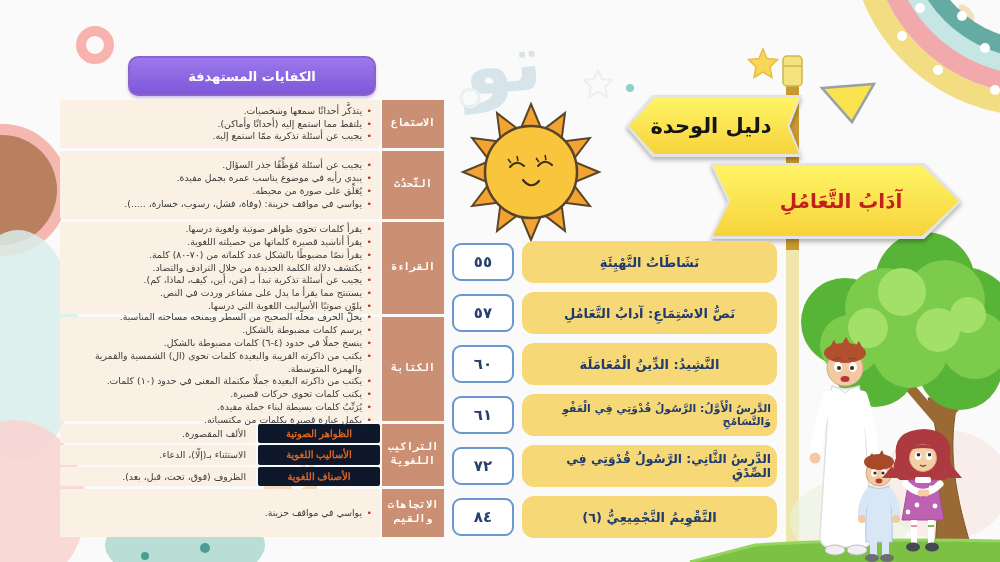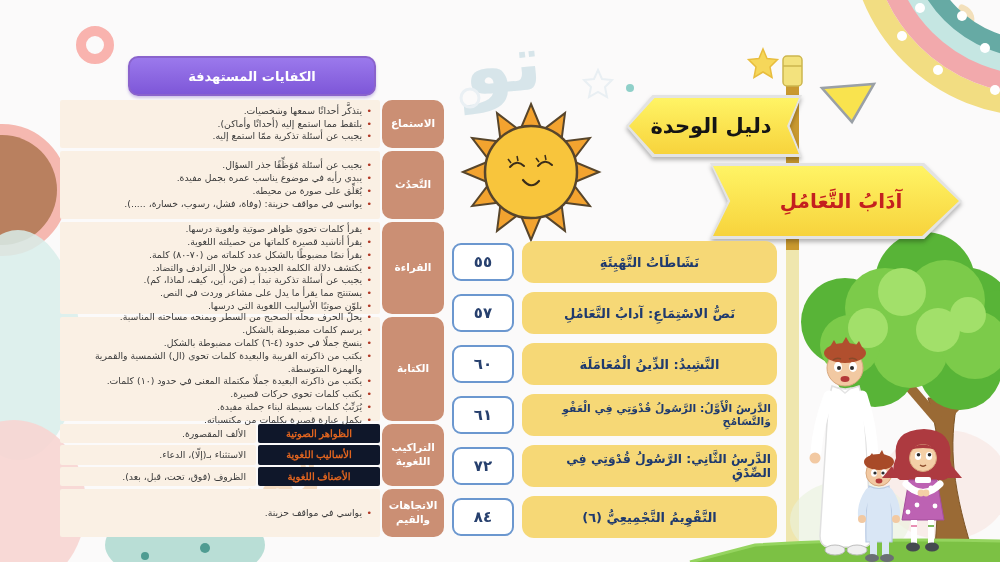--- a/index.html
+++ b/index.html
@@ -11,21 +11,21 @@
   .comp-title{position:absolute;left:128px;top:56px;width:244px;height:36px;z-index:3;
     background:linear-gradient(180deg,#9b79ec,#7e57d8);border:2px solid #8a63cc;border-radius:10px;
     display:flex;align-items:center;justify-content:center;color:#fff;font-weight:bold;font-size:13px;
     box-shadow:0 2px 3px rgba(120,90,200,.35);}
 
   
   .comp-table{position:absolute;left:60px;top:100px;width:384px;z-index:3;direction:rtl;
     display:flex;flex-direction:column;gap:3px;}
   .trow{display:flex;gap:2px;}
   .tlabel{width:62px;flex:0 0 62px;background:#cb8f74;color:#fff;font-weight:bold;font-size:10.5px;
-    display:flex;align-items:center;justify-content:center;text-align:center;border-radius:10px;line-height:1.3;padding:12px 2px;box-sizing:border-box;}
+    display:flex;align-items:center;justify-content:center;text-align:center;border-radius:0;line-height:1.3;padding:12px 2px;box-sizing:border-box;font-family:Liberation Mono, monospace;}
   .tcell{flex:1;background:#faf0e4;border-radius:2px;display:flex;flex-direction:column;justify-content:center;padding:3px 8px;box-sizing:border-box;}
   .tcell ul{margin:0;padding:0;list-style:none;}
   .tcell li{position:relative;padding-right:10px;font-size:9.3px;line-height:12.9px;color:#3a3a3a;}
   .tcell li::before{content:"•";color:#b23a27;position:absolute;right:0;top:0;}
   .subgrid{padding:0;background:transparent;gap:2px;}
   .subrow{display:flex;gap:2px;flex:1;}
   .subcat{flex:0 0 122px;background:#0f172a;color:#e0641f;font-weight:bold;font-size:10px;
     display:flex;align-items:center;justify-content:center;border-radius:2px;font-family:Liberation Serif, serif;}
   .subtext{flex:1;background:#faf0e4;font-size:9.3px;color:#3a3a3a;display:flex;align-items:center;
     justify-content:flex-start;padding:0 10px;border-radius:2px;}

